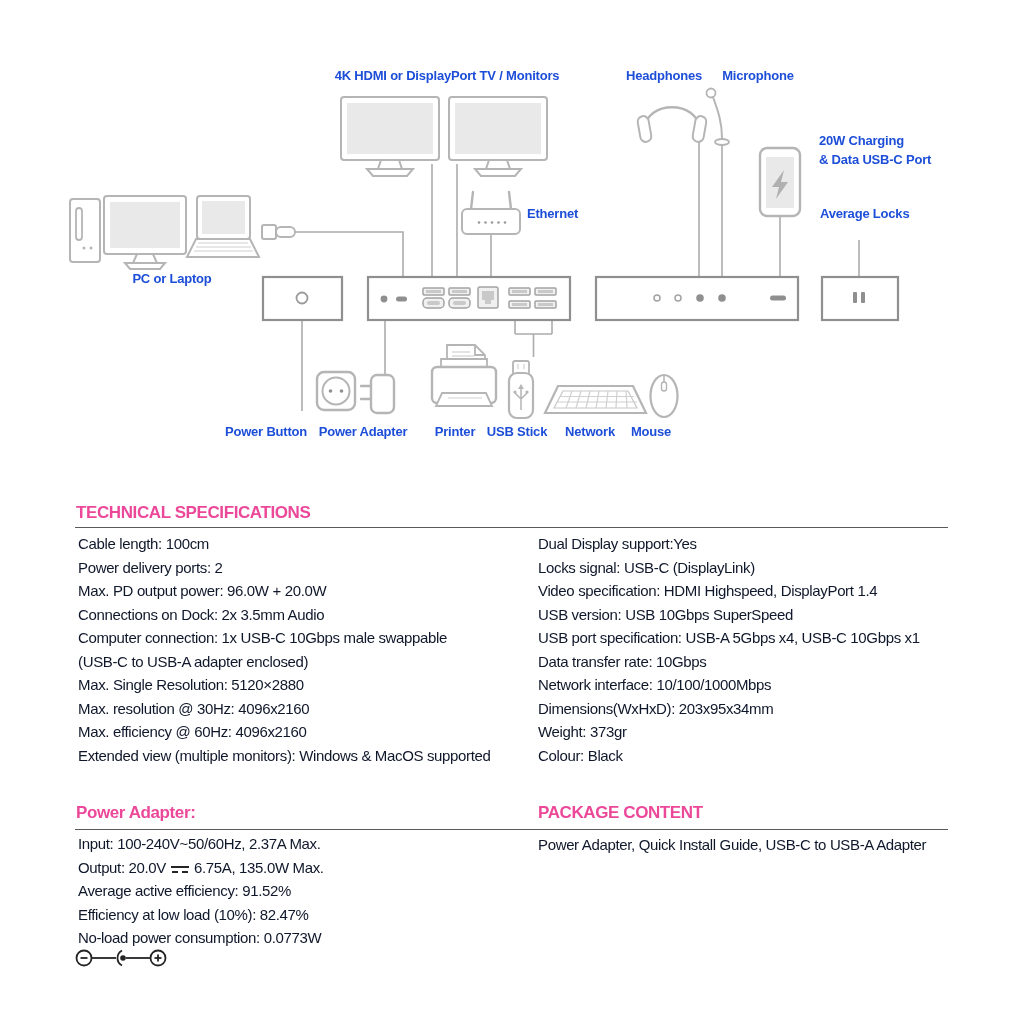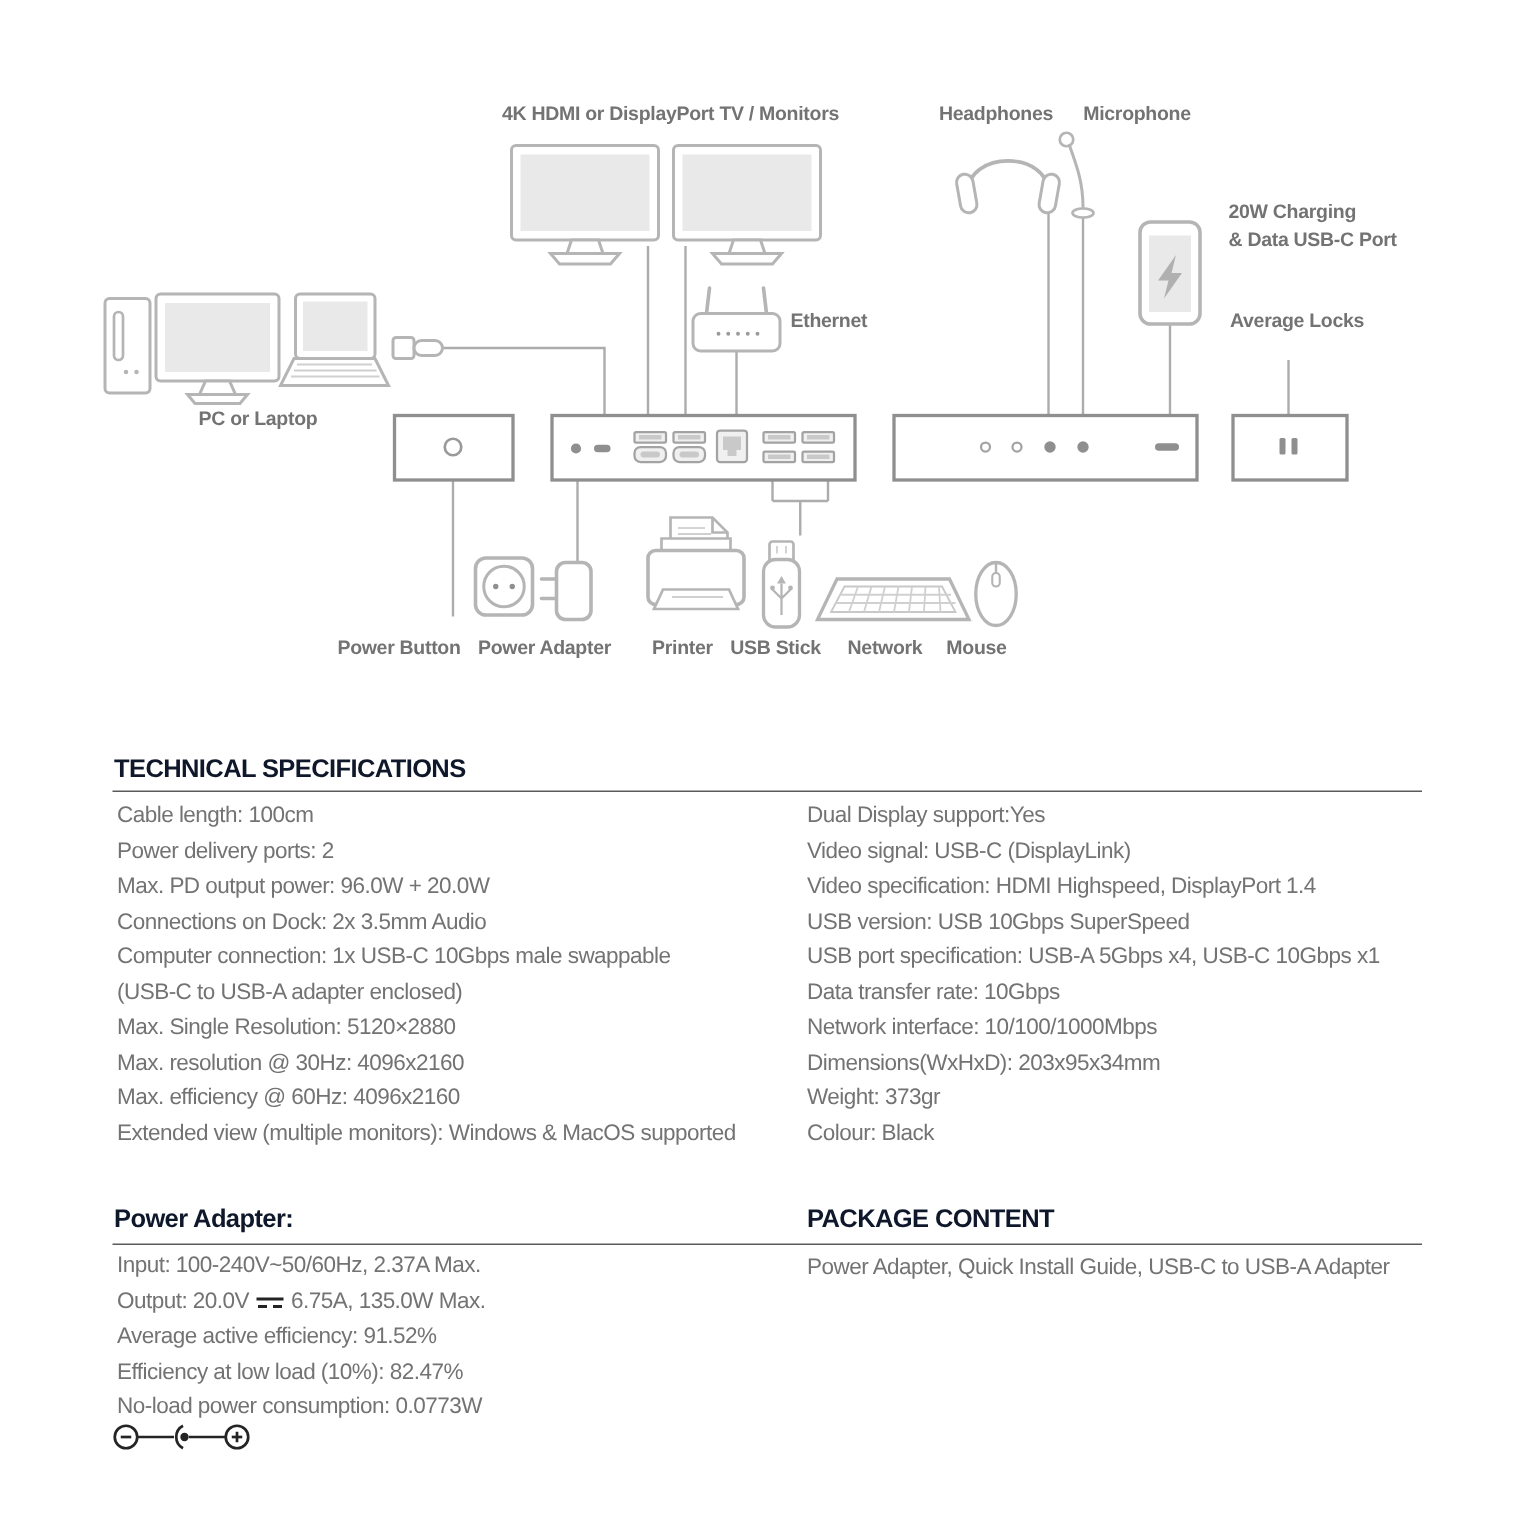--- a/index.html
+++ b/index.html
@@ -17,30 +17,30 @@
   .screen{fill:#e9e9e9;}
   .wire{fill:none;stroke:#acacac;stroke-width:1.6;}
   .boxol{fill:#fff;stroke:#8f8f8f;stroke-width:2.2;}
   .pfill{fill:#8f8f8f;}
   .portol{fill:#f0f0f0;stroke:#a3a3a3;stroke-width:1.5;}
   .portin{fill:#c9c9c9;}
   .detail{stroke:#d0d0d0;stroke-width:1.2;fill:none;}
   .tri{stroke:#b5b5b5;stroke-width:1.5;fill:none;}
 
   
-  .dlabel{position:absolute;font-weight:bold;font-size:13px;color:#737373;
+  .dlabel{position:absolute;font-weight:bold;font-size:13px;color:#1d4ed8;
           letter-spacing:-0.2px;white-space:nowrap;line-height:15px;}
   .ctr{transform:translateX(-50%);}
 
   
-  .sec-title{position:absolute;font-weight:bold;font-size:17px;color:#0f172a;
+  .sec-title{position:absolute;font-weight:bold;font-size:17px;color:#ec4899;
              letter-spacing:-0.4px;white-space:nowrap;}
   .rule{position:absolute;height:0;border-top:1.6px solid #5a5a5a;}
   .col{position:absolute;}
-  .spec-line{font-size:15px;line-height:23.5px;color:#737373;letter-spacing:-0.35px;white-space:nowrap;}
+  .spec-line{font-size:15px;line-height:23.5px;color:#0f172a;letter-spacing:-0.35px;white-space:nowrap;}
   .dc{display:inline-block;width:18px;height:11px;position:relative;margin:0 5px;vertical-align:-1px;}
   .dc::before{content:"";position:absolute;top:3px;left:0;right:0;border-top:2px solid #242424;}
   .dc::after{content:"";position:absolute;top:8px;left:1px;right:1px;border-top:2px dashed #242424;}
   .polarity{position:absolute;}
 </style>
 </head>
 <body>
 
 <div class="canvas">
 
@@ -245,21 +245,21 @@
     <div class="spec-line">Computer connection: 1x USB-C 10Gbps male swappable</div>
     <div class="spec-line">(USB-C to USB-A adapter enclosed)</div>
     <div class="spec-line">Max. Single Resolution: 5120×2880</div>
     <div class="spec-line">Max. resolution @ 30Hz: 4096x2160</div>
     <div class="spec-line">Max. efficiency @ 60Hz: 4096x2160</div>
     <div class="spec-line">Extended view (multiple monitors): Windows &amp; MacOS supported</div>
   </div>
 
   <div class="col" style="left:538px;top:532px;">
     <div class="spec-line">Dual Display support:Yes</div>
-    <div class="spec-line">Video signal: USB-C (DisplayLink)</div>
+    <div class="spec-line">Locks signal: USB-C (DisplayLink)</div>
     <div class="spec-line">Video specification: HDMI Highspeed, DisplayPort 1.4</div>
     <div class="spec-line">USB version: USB 10Gbps SuperSpeed</div>
     <div class="spec-line">USB port specification: USB-A 5Gbps x4, USB-C 10Gbps x1</div>
     <div class="spec-line">Data transfer rate: 10Gbps</div>
     <div class="spec-line">Network interface: 10/100/1000Mbps</div>
     <div class="spec-line">Dimensions(WxHxD): 203x95x34mm</div>
     <div class="spec-line">Weight: 373gr</div>
     <div class="spec-line">Colour: Black</div>
   </div>
 

